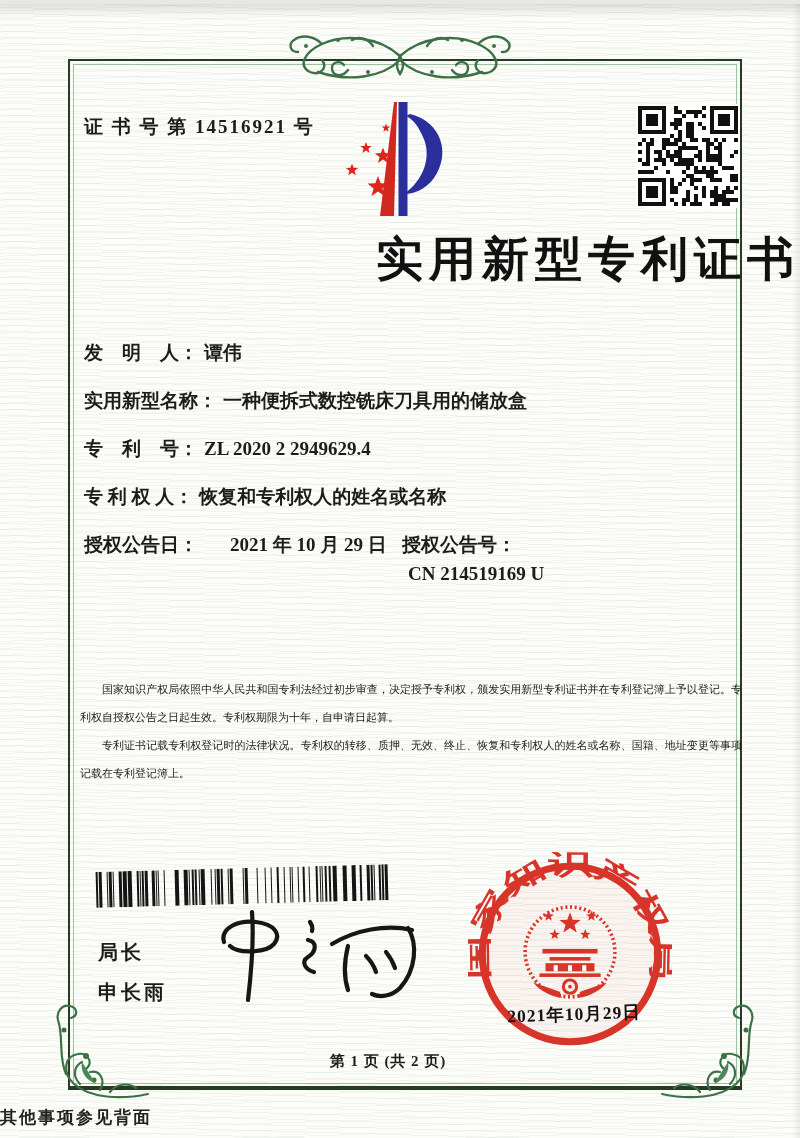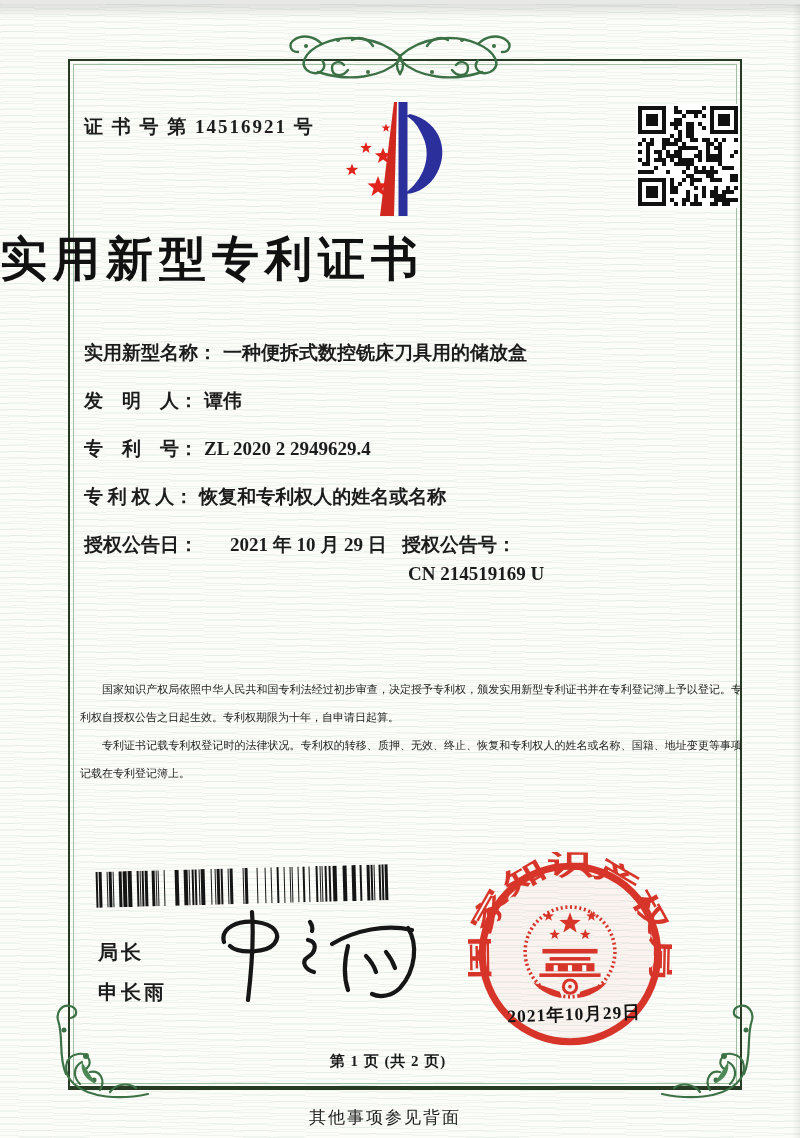--- a/index.html
+++ b/index.html
@@ -14,38 +14,38 @@
       #fcfcf9;
   }
   
   .frame-outer{position:absolute;left:68px;top:55px;right:58px;bottom:52px;
     border:2px solid #273a24;border-bottom-width:4px;pointer-events:none;}
   .frame-inner{position:absolute;left:73px;top:60px;right:63px;bottom:58px;
     border:1px solid #9fbfa1;pointer-events:none;}
   .cert-no{position:absolute;left:84px;top:110px;font-size:19px;font-weight:600;letter-spacing:2px;}
   .logo{position:absolute;left:336px;top:90px;}
   .qr{position:absolute;left:636px;top:100px;background:#fff;padding:2px;}
-  .title{position:absolute;left:0;right:0;top:224px;text-align:left;
+  .title{position:absolute;left:0;right:0;top:224px;text-align:right;
     font-size:47px;font-weight:700;letter-spacing:6px;color:#111;}
   .fields{position:absolute;left:84px;top:334px;right:64px;font-size:19px;line-height:29px;}
   .frow{display:flex;margin-bottom:19px;align-items:flex-start;}
   .flabel{font-weight:700;white-space:nowrap;flex:none;}
   .fvalue{font-weight:600;margin-left:6px;}
   .grant-group1{display:flex;width:318px;flex:none;gap:26px;}
   .grant-group2{display:flex;flex-direction:column;}
   .paras{position:absolute;left:80px;right:58px;top:672px;font-size:11px;line-height:27.5px;text-align:justify;}
   .paras p{margin:0 0 1px 0;text-indent:2em;}
   .barcode-wrap{position:absolute;left:94px;top:864px;transform:rotate(-1.5deg);}
   .director{position:absolute;left:98px;top:928px;font-size:20px;line-height:40px;font-weight:700;letter-spacing:3px;}
   .signature{position:absolute;left:190px;top:896px;}
   .seal{position:absolute;left:468px;top:848px;width:204px;height:204px;}
   .seal-date{position:absolute;left:16px;top:150px;width:180px;text-align:center;
     font-size:17.5px;font-weight:700;color:#141414;letter-spacing:1px;transform:rotate(-2deg);}
   .page-num{position:absolute;left:0;right:40px;top:1048px;text-align:center;font-size:15px;letter-spacing:1px;font-weight:600;padding-left:16px;}
-  .back-note{position:absolute;left:0;right:30px;top:1102px;text-align:center;font-size:17px;font-weight:400;letter-spacing:2px;color:#222;}
+  .back-note{position:absolute;left:0;right:30px;top:1102px;text-align:left;font-size:17px;font-weight:700;letter-spacing:2px;color:#222;}
   .orn-top{position:absolute;left:278px;top:22px;}
   .orn-bl{position:absolute;left:50px;top:992px;}
   .orn-br{position:absolute;right:40px;top:992px;transform:scaleX(-1);}
   svg{display:block;}
 </style>
 </head>
 <body>
 
 <div class="page">
 
@@ -309,26 +309,26 @@
       <rect x="80" y="8" width="12" height="12" fill="#111"></rect>
       <rect x="0" y="72" width="28" height="28" fill="#111"></rect>
       <rect x="4" y="76" width="20" height="20" fill="#fff"></rect>
       <rect x="8" y="80" width="12" height="12" fill="#111"></rect>
     </svg>
 
   <div class="title">实用新型专利证书</div>
 
   <div class="fields">
     <div class="frow">
+      <span class="flabel">发　明　人：</span>
+      <span class="fvalue">谭伟</span>
+    </div>
+    <div class="frow">
       <span class="flabel">实用新型名称：</span>
       <span class="fvalue">一种便拆式数控铣床刀具用的储放盒</span>
-    </div>
-    <div class="frow">
-      <span class="flabel">发　明　人：</span>
-      <span class="fvalue">谭伟</span>
     </div>
     <div class="frow">
       <span class="flabel">专　利　号：</span>
       <span class="fvalue">ZL 2020 2 2949629.4</span>
     </div>
     <div class="frow">
       <span class="flabel">专 利 权 人：</span>
       <span class="fvalue">恢复和专利权人的姓名或名称</span>
     </div>
     <div class="frow">

